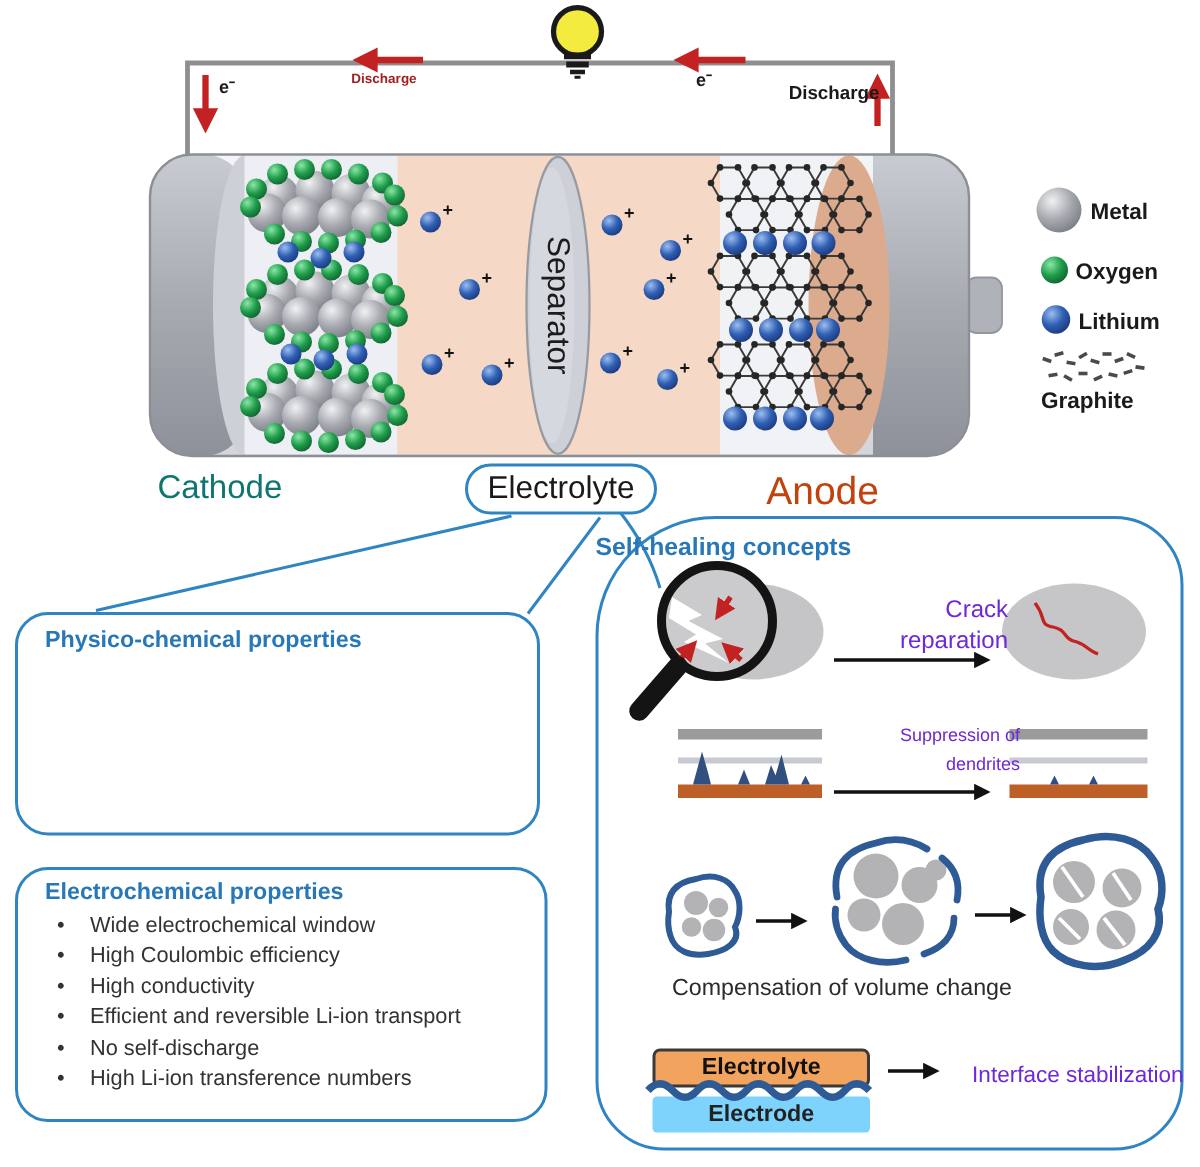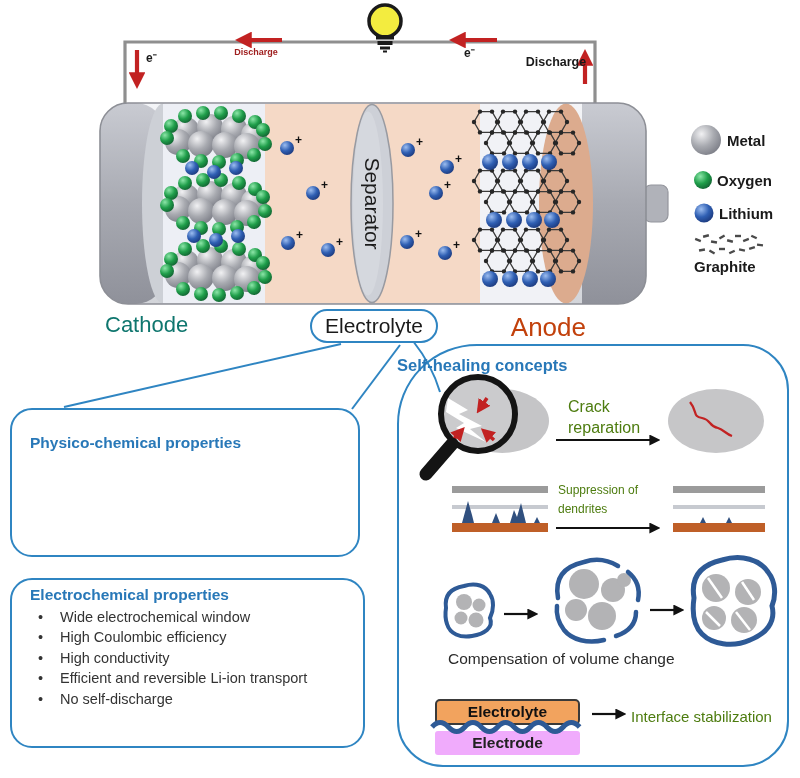--- a/index.html
+++ b/index.html
@@ -1,58 +1,59 @@
 <!DOCTYPE html>
 <html><head>
 <meta charset="utf-8">
 <style>
   html,body{margin:0;padding:0;}
   body{width:800px;height:778px;position:relative;background:#ffffff;
        font-family:"Liberation Sans",sans-serif;overflow:hidden;}
   #art{position:absolute;left:0;top:0;z-index:2;pointer-events:none;
        font-family:"Liberation Sans",sans-serif;}
   .box{position:absolute;background:#fff;border:2.5px solid #2f85c2;z-index:1;box-sizing:border-box;}
-  #physico-box{left:10px;top:408px;width:350px;height:149px;border-radius:22px;padding:24px 8px 0 18px;}
+  #physico-box{left:10px;top:408px;width:350px;height:149px;border-radius:22px;padding:8px 8px 0 18px;}
   #electro-box{left:10px;top:578px;width:355px;height:170px;border-radius:22px;padding:6px 8px 0 18px;}
   #sh-box{left:397px;top:344px;width:392px;height:423px;border-radius:80px 46px 46px 46px;}
   .box h2{margin:0 0 3px 0;font-size:15.5px;color:#2878b8;font-weight:700;}
   .box ul{margin:0;padding:0;list-style:none;}
   .box li{position:relative;padding-left:30px;font-size:14.5px;color:#333;line-height:20.4px;}
   .box li::before{content:"\2022";position:absolute;left:8px;color:#333;}
-  .t{position:absolute;z-index:3;color:#4d7c0f;}
+  .t{position:absolute;z-index:3;color:#6d28d9;text-align:right;}
   #cathode-label{left:105px;top:312px;width:118px;text-align:left;font-size:22px;color:#0f766e;}
   #electrolyte-pill{left:310px;top:309px;width:128px;height:34px;line-height:30px;text-align:center;
       font-size:21px;border:2.5px solid #2f85c2;border-radius:22px;background:#fff;box-sizing:border-box;color:#1a1a1a;}
   #anode-label{left:480px;top:312px;width:106px;text-align:right;font-size:26px;color:#c2410c;}
   #sh-title{left:397px;top:356px;width:392px;text-align:left;font-size:16.5px;font-weight:700;color:#2878b8;}
   #crack-label{left:568px;top:396px;width:104px;font-size:16px;line-height:21px;}
   #dendrites-label{left:558px;top:481px;width:122px;font-size:12px;line-height:19px;}
   #volume-caption{left:448px;top:650px;width:300px;text-align:left;font-size:15.5px;color:#2b2b2b;}
   #interface-label{left:631px;top:708px;width:158px;font-size:15px;}
   .chip{position:absolute;z-index:1;text-align:center;font-weight:700;box-sizing:border-box;}
   #chip-electrolyte{left:435px;top:699px;width:145px;height:26px;background:#f2a35e;border:2px solid #3a3a3a;
       border-radius:5px;font-size:15.5px;line-height:21px;color:#111;}
-  #chip-electrode{left:435px;top:731px;width:145px;height:24px;background:#f0abfc;border-radius:3px;
+  #chip-electrode{left:435px;top:731px;width:145px;height:24px;background:#7dd3fc;border-radius:3px;
       font-size:15.5px;line-height:24px;color:#222;}
 </style>
 </head>
 <body>
 
 <div id="physico-box" class="box">
   <h2>Physico-chemical properties</h2>
 </div>
 
 <div id="electro-box" class="box">
   <h2>Electrochemical properties</h2>
   <ul>
     <li>Wide electrochemical window</li>
     <li>High Coulombic efficiency</li>
     <li>High conductivity</li>
     <li>Efficient and reversible Li-ion transport</li>
     <li>No self-discharge</li>
+    <li>High Li-ion transference numbers</li>
   </ul>
 </div>
 
 <div id="sh-box" class="box"></div>
 <div id="chip-electrolyte" class="chip">Electrolyte</div>
 <div id="chip-electrode" class="chip">Electrode</div>
 
 <svg id="art" width="800" height="778" viewBox="0 0 800 778">
   <defs>
     <radialGradient id="gMetal" cx="35%" cy="30%" r="75%">

